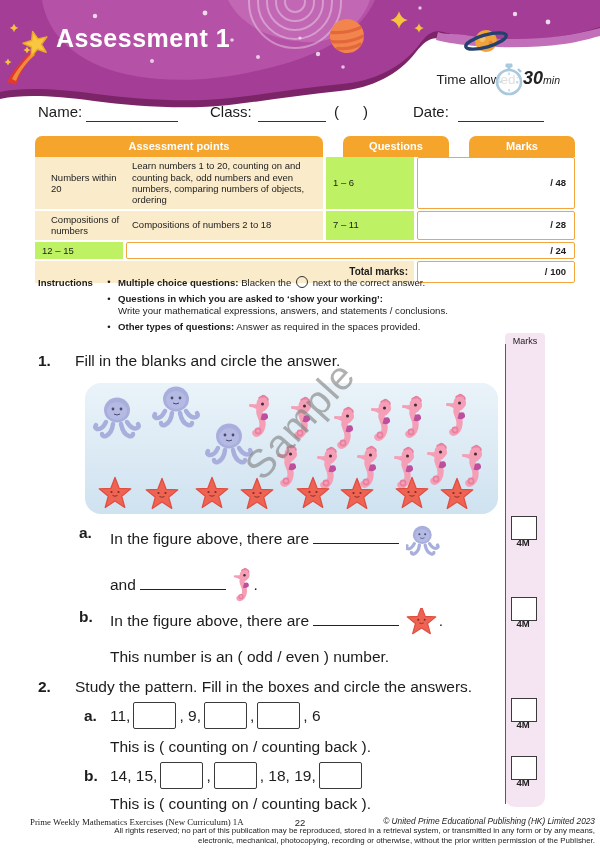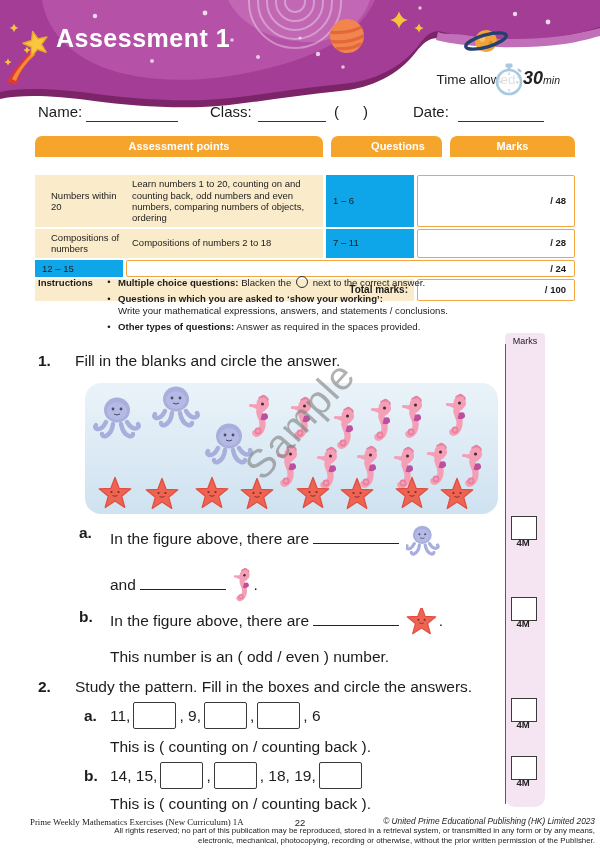--- a/index.html
+++ b/index.html
@@ -14,28 +14,28 @@
   .time-line .tmin{font-size:10.5px;font-style:italic;position:relative;z-index:2;}
   #stopwatch{position:absolute;left:493px;top:62px;z-index:1;}
 
   
   .info-row{position:absolute;top:103px;left:0;width:600px;font-size:15px;}
   .info-row span{position:absolute;white-space:nowrap;}
   .blank{display:inline-block;border-bottom:1.5px solid #333;height:16px;vertical-align:bottom;}
 
   
   .atable{position:absolute;left:35px;top:136px;width:540px;font-size:9.5px;line-height:1.2;}
-  .thead{display:flex;gap:8px;margin-bottom:18px;}
+  .thead{display:flex;gap:20px;margin-bottom:0;}
   .th{background:#F5A42C;color:#fff;font-weight:bold;font-size:11px;text-align:center;padding:4px 0;border-radius:7px 7px 0 0;}
-  .th1{width:288px;} .th2{width:88px;padding-left:23px;} .th3{flex:1;}
+  .th1{width:288px;} .th2{width:106px;} .th3{flex:1;}
   .trow{display:flex;gap:3px;margin-bottom:2px;align-items:stretch;}
   .gblock{display:flex;width:288px;background:#FAEBCB;}
   .c-topic{width:95px;padding:3px 2px 3px 16px;box-sizing:border-box;}
   .c-desc{width:193px;padding:3px 18px 3px 2px;box-sizing:border-box;}
-  .c-q{width:88px;background:#0ea5e9;padding:3px 0 3px 7px;box-sizing:border-box;display:flex;align-items:center;}
+  .c-q{width:88px;background:#bef264;padding:3px 0 3px 7px;box-sizing:border-box;display:flex;align-items:center;}
   .c-m{flex:1;background:#fff;border:1px solid #F3A63E;border-radius:2px;display:flex;align-items:center;justify-content:flex-end;padding-right:8px;font-weight:bold;box-sizing:border-box;}
   .c-total{width:379px;background:#FAEBCB;display:flex;align-items:center;justify-content:flex-end;padding-right:6px;box-sizing:border-box;font-weight:bold;font-size:10px;}
   .rowcenter{display:flex;align-items:center;}
 
   
   .instructions{position:absolute;left:38px;top:276px;width:480px;font-size:9.6px;line-height:1.25;}
   .ins-label{position:absolute;left:0;top:1px;font-weight:bold;}
   .ins-items{margin-left:62px;}
   .ins-item{display:flex;margin-bottom:4px;}
   .ins-item .bullet{width:18px;text-align:center;flex:none;}

